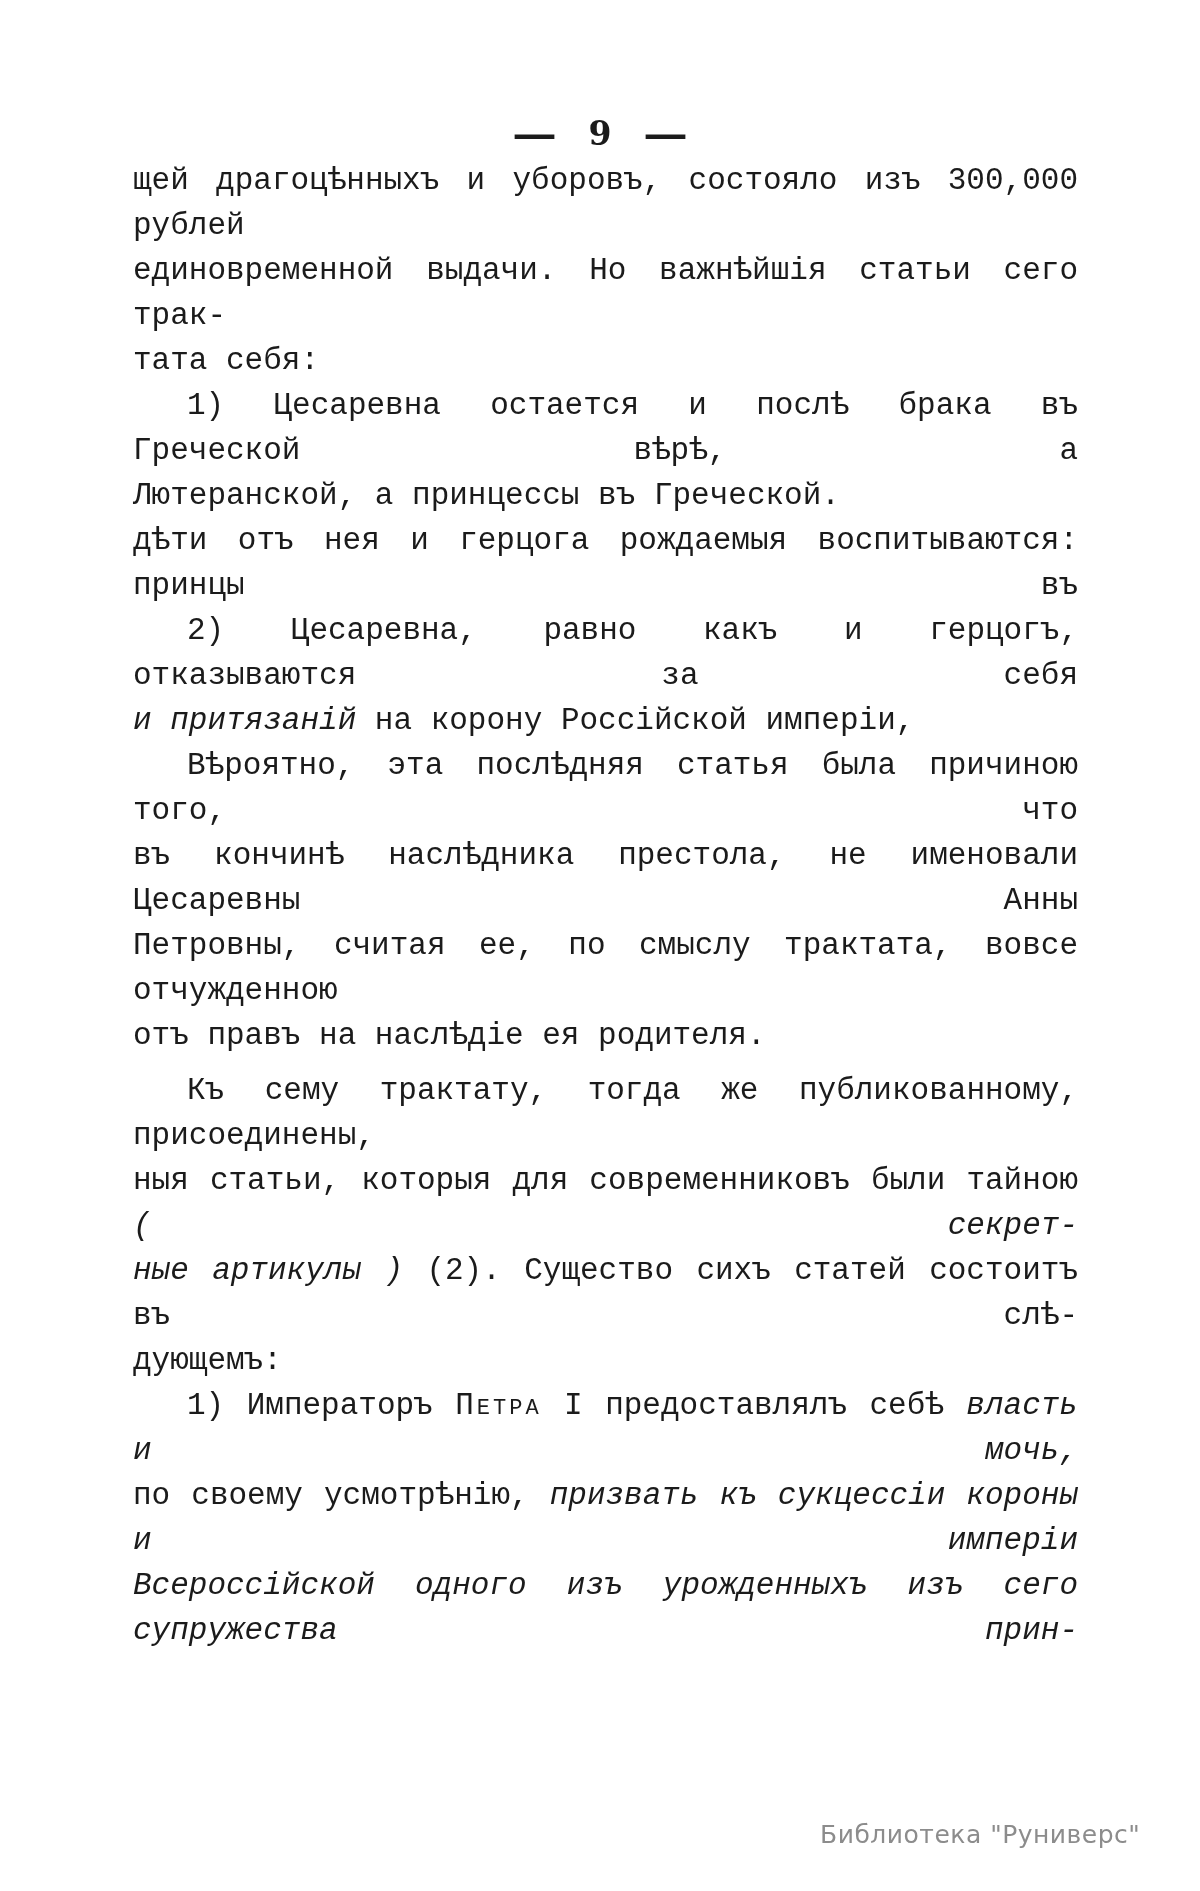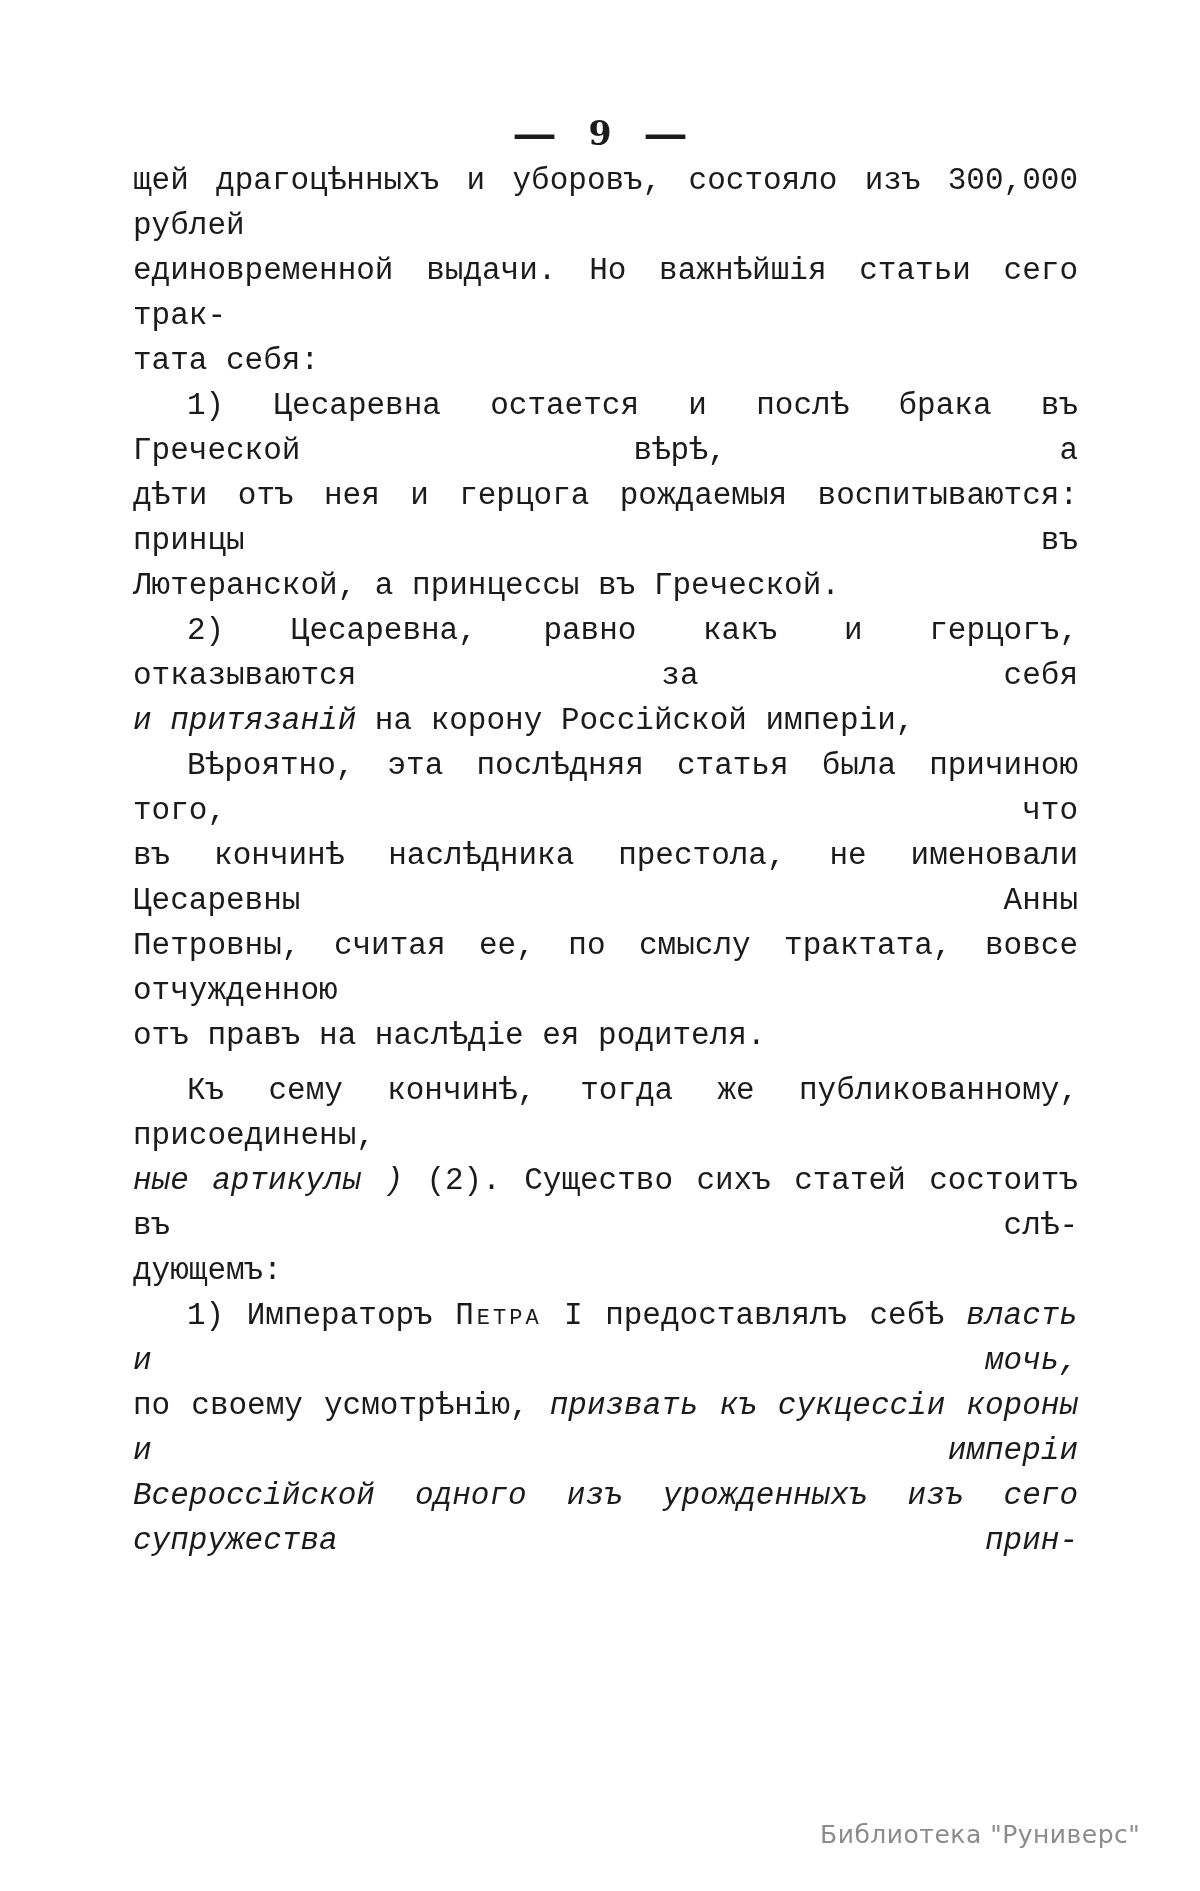--- a/index.html
+++ b/index.html
@@ -77,35 +77,36 @@
   </div>
 
   <div class="text main" id="main-text">
       <div class="para">
         <div class="line"><span>щей драгоцѣнныхъ и уборовъ, состояло изъ 300,000 рублей</span></div>
         <div class="line"><span>единовременной выдачи. Но важнѣйшія статьи сего трак-</span></div>
         <div class="line last"><span>тата себя:</span></div>
       </div>
       <div class="para indent">
         <div class="line"><span>1) Цесаревна остается и послѣ брака въ Греческой вѣрѣ, а</span></div>
+        <div class="line last"><span>Лютеранской, а принцессы въ Греческой.</span></div>
         <div class="line"><span>дѣти отъ нея и герцога рождаемыя воспитываются: принцы въ</span></div>
-        <div class="line last"><span>Лютеранской, а принцессы въ Греческой.</span></div>
       </div>
       <div class="para indent">
         <div class="line"><span>2) Цесаревна, равно какъ и герцогъ, отказываются за себя</span></div>
         <div class="line last"><span class="s-i">и притязаній</span><span> на корону Россійской имперіи,</span></div>
       </div>
       <div class="para indent">
         <div class="line"><span>Вѣроятно, эта послѣдняя статья была причиною того, что</span></div>
         <div class="line"><span>въ кончинѣ наслѣдника престола, не именовали Цесаревны Анны</span></div>
         <div class="line"><span>Петровны, считая ее, по смыслу трактата, вовсе отчужденною</span></div>
         <div class="line last"><span>отъ правъ на наслѣдіе ея родителя.</span></div>
       </div>
       <div class="para indent" style="margin-top: 10px;">
-        <div class="line"><span>Къ сему кончинѣ, тогда же публикованному, присоединены,</span></div>
+        <div class="line"><span>Къ сему трактату, тогда же публикованному, присоединены,</span></div>
+        <div class="line"><span>ныя статьи, которыя для современниковъ были тайною </span><span class="s-i">( секрет-</span></div>
         <div class="line"><span class="s-i">ные артикулы )</span><span> (2). Существо сихъ статей состоитъ въ слѣ-</span></div>
         <div class="line last"><span>дующемъ:</span></div>
       </div>
       <div class="para indent">
         <div class="line"><span>1) Императоръ </span><span class="s-sc">Петра</span><span> I предоставлялъ себѣ </span><span class="s-i">власть и мочь,</span></div>
         <div class="line"><span>по своему усмотрѣнію, </span><span class="s-i">призвать къ сукцессіи короны и имперіи</span></div>
         <div class="line"><span class="s-i">Всероссійской одного изъ урожденныхъ изъ сего супружества прин-</span></div>
       </div>
     </div>
 

